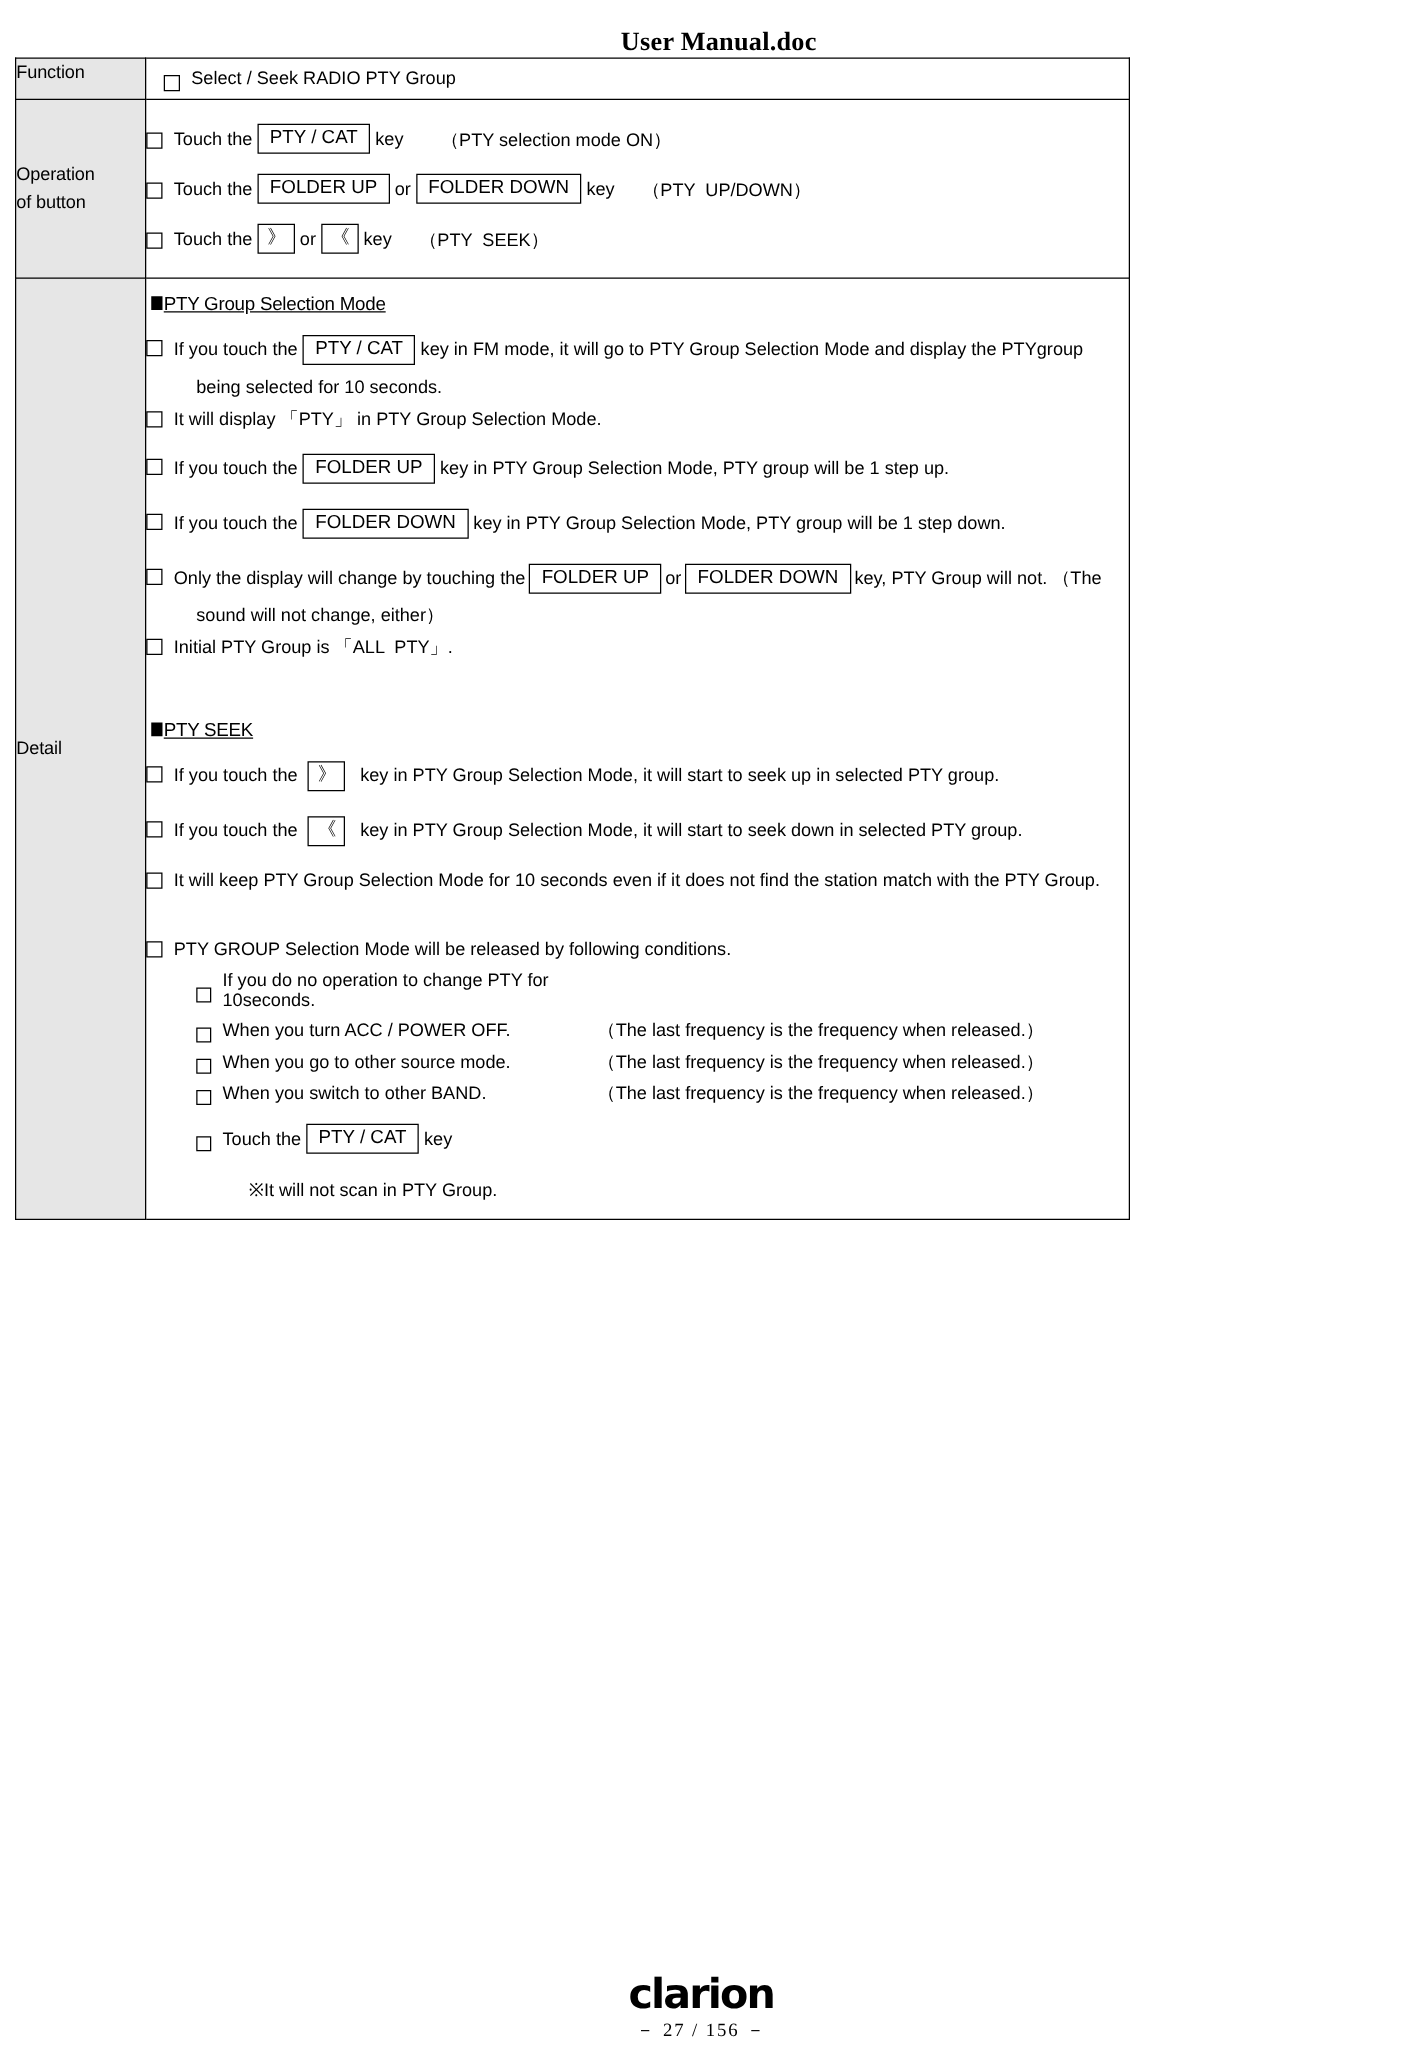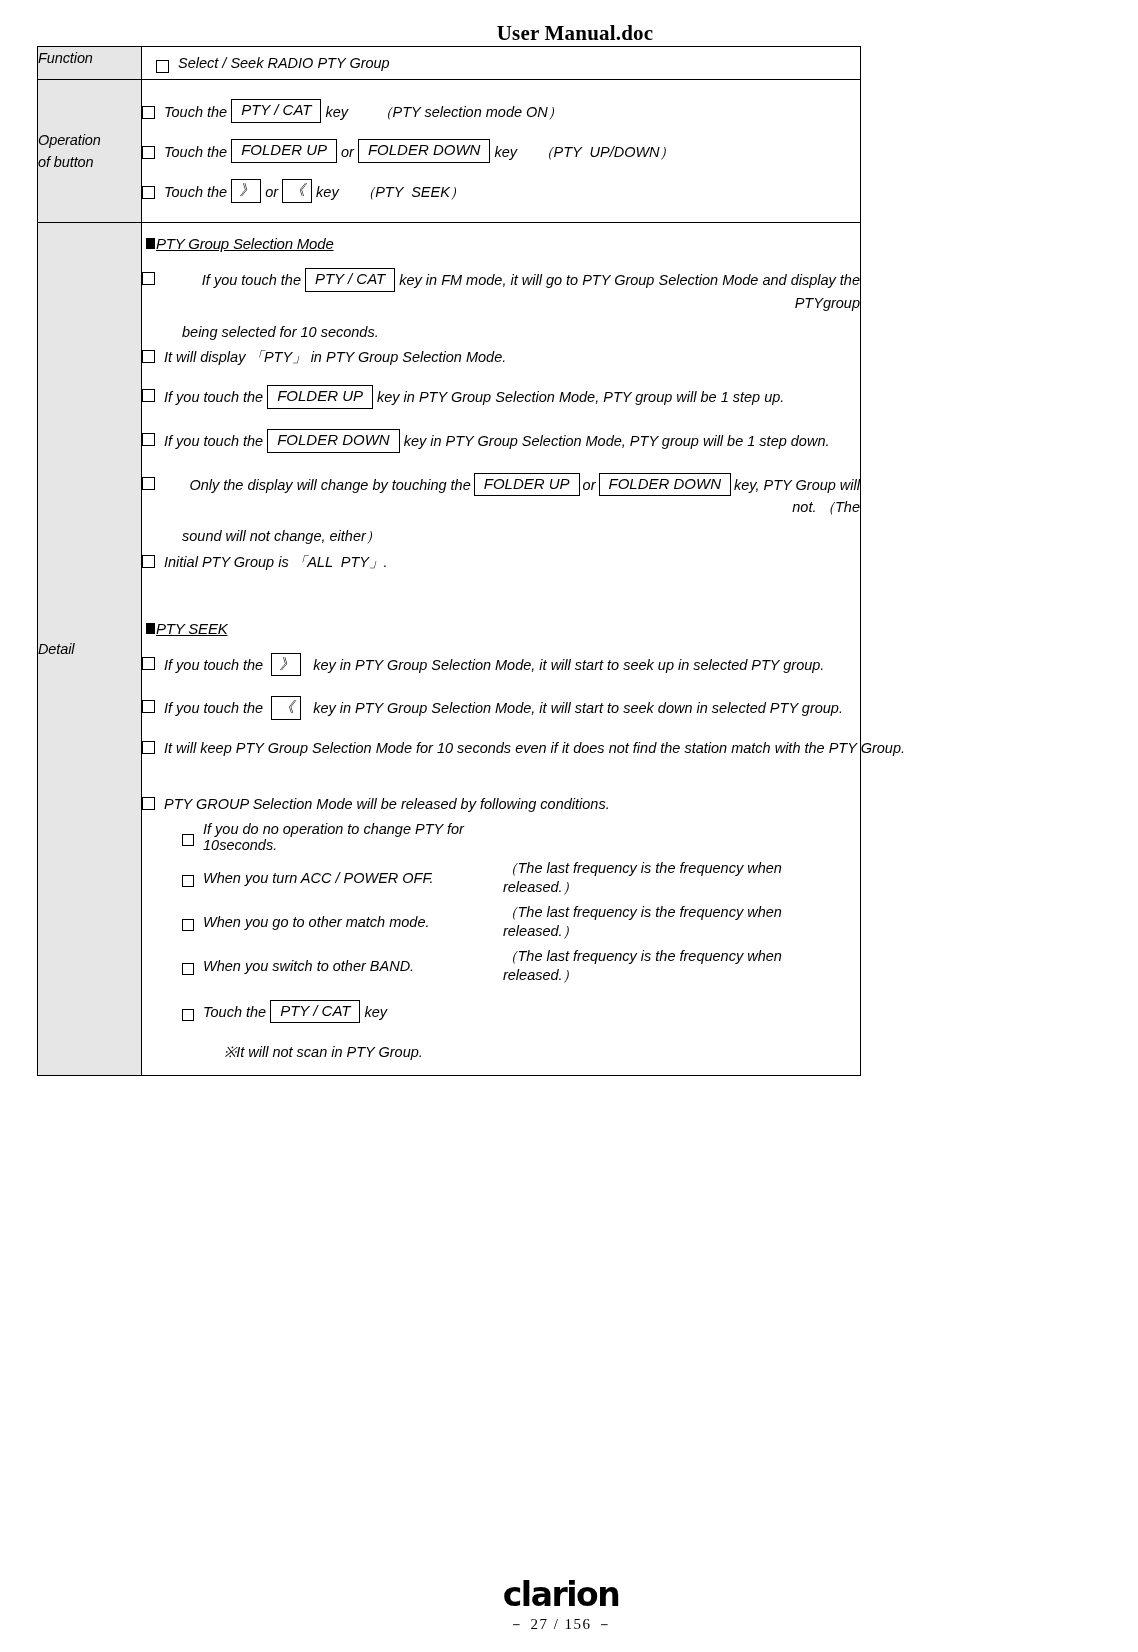--- a/index.html
+++ b/index.html
@@ -50,24 +50,22 @@
     border: 1.6px solid #000;
     margin-right: 2px;
     box-sizing: border-box;
     position: relative;
     top: 1px;
   }
 
   
   table.main {
     border-collapse: collapse;
-    width: 824px;
-    margin-left: 25px;
+    width: 892px;
     table-layout: fixed;
-    font-style: italic;
   }
   table.main td {
     border: 1.5px solid #000;
     vertical-align: top;
     padding: 0;
   }
   td.label-col {
     width: 104px;
     background: #e6e6e6;
     font-size: 14.5px;
@@ -357,21 +355,21 @@
                   <span class="cond-text">If you do no operation to change PTY for 10seconds.</span>
                   <span class="cond-note"></span>
                 </div>
                 <div class="sub-cond">
                   <span class="ck small"></span>
                   <span class="cond-text">When you turn ACC / POWER  OFF.</span>
                   <span class="cond-note">（The last frequency is the frequency when released.）</span>
                 </div>
                 <div class="sub-cond">
                   <span class="ck small"></span>
-                  <span class="cond-text">When you go to other match mode.</span>
+                  <span class="cond-text">When you go to other source mode.</span>
                   <span class="cond-note">（The last frequency is the frequency when released.）</span>
                 </div>
                 <div class="sub-cond">
                   <span class="ck small"></span>
                   <span class="cond-text">When you switch to other BAND.</span>
                   <span class="cond-note">（The last frequency is the frequency when released.）</span>
                 </div>
               </div>
 
               <div class="spacer-10"></div>

